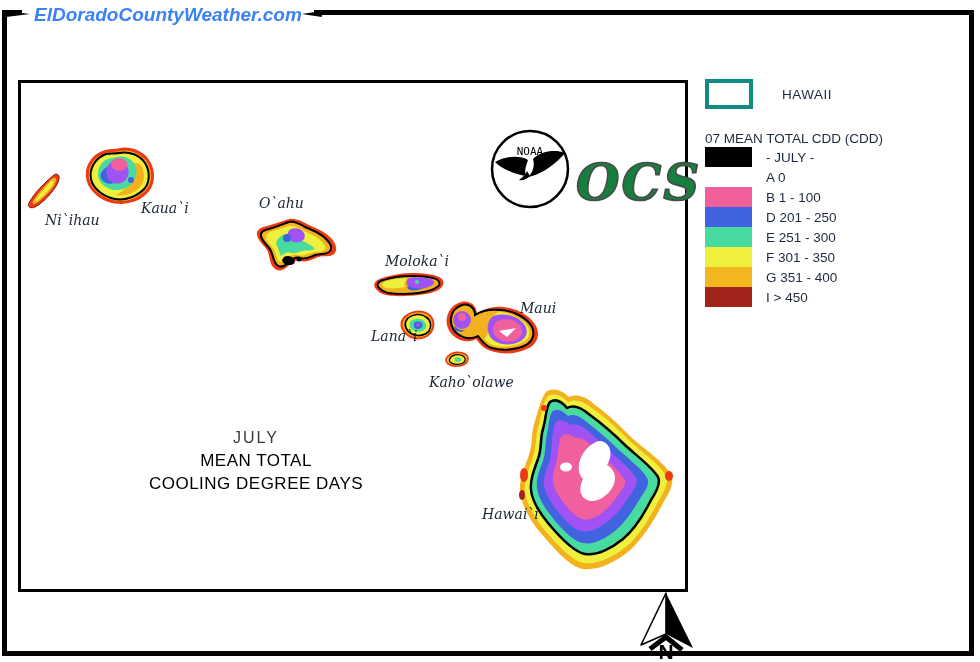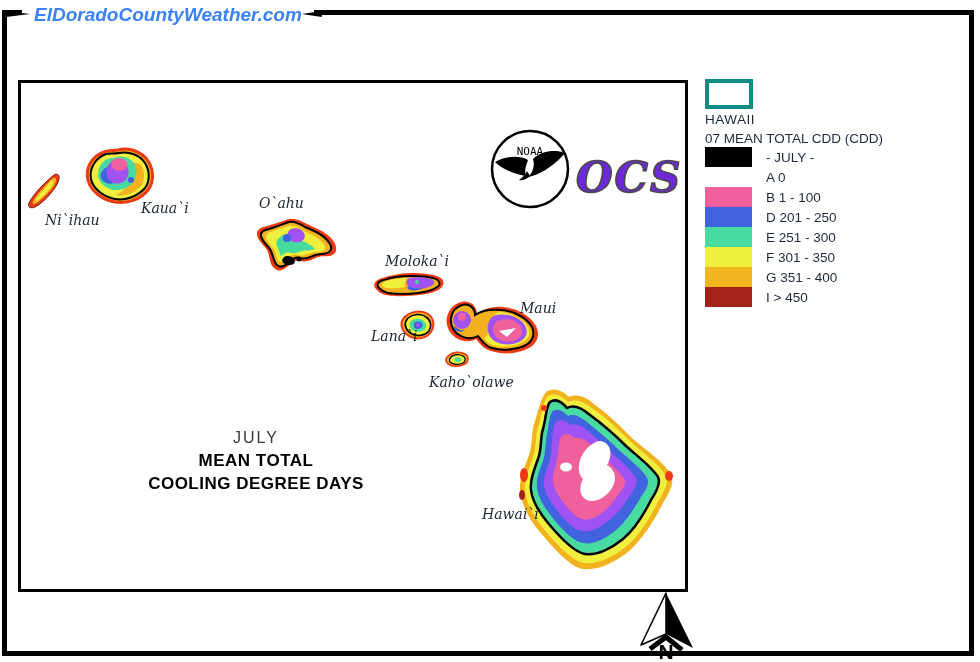--- a/index.html
+++ b/index.html
@@ -17,29 +17,29 @@
   .site-banner::after{content:"";position:absolute;right:-8px;top:11px;width:20px;height:6px;
         background:#000;clip-path:polygon(100% 0,0 50%,100% 100%);}
   
   .map-frame{position:absolute;left:18px;top:80px;width:670px;height:512px;
         border:3px solid #000;box-sizing:border-box;background:#fff;}
   .islands-layer{position:absolute;left:0;top:0;}
   .island-label{position:absolute;font-family:"DejaVu Serif",serif;font-style:italic;
         font-size:14px;color:#1b2430;white-space:nowrap;}
   .map-title{position:absolute;left:90px;top:344px;width:290px;text-align:center;color:#000;}
   .map-title .t1{font-size:16px;font-weight:400;color:#3a3a3a;letter-spacing:2px;line-height:22px;}
-  .map-title .t2,.map-title .t3{font-size:17px;font-weight:bold;line-height:23px;letter-spacing:0.5px;}
+  .map-title .t2,.map-title .t3{font-size:17px;font-weight:normal;line-height:23px;letter-spacing:0.5px;}
   
   .noaa-logo{position:absolute;left:468px;top:45px;}
   .ocs-logo{position:absolute;left:555px;top:70px;font-family:"DejaVu Serif",serif;
-        font-style:italic;font-weight:bold;font-size:42px;letter-spacing:2px;
-        color:#6d28d9;-webkit-text-stroke:1.6px #4a4a4a;text-shadow:0 0 1px #777;}
+        font-style:italic;font-weight:bold;font-size:50px;letter-spacing:2px;
+        color:#15803d;-webkit-text-stroke:1.6px #4a4a4a;text-shadow:0 0 1px #777;}
   
   .legend{position:absolute;left:705px;top:0;width:270px;height:662px;color:#1e2a3a;}
-  .legend-region{position:absolute;left:0;top:79px;display:flex;align-items:flex-start;gap:3px;flex-direction:column;}
+  .legend-region{position:absolute;left:0;top:79px;display:flex;align-items:center;gap:29px;}
   .region-box{width:40px;height:22px;background:#fff;border:4px solid #0d8b85;box-sizing:content-box;}
   .region-label{font-size:13.5px;letter-spacing:0.5px;}
   .legend-title{position:absolute;left:0;top:131px;font-size:13.5px;}
   .legend-items{position:absolute;left:0;top:147px;}
   .legend-row{display:flex;align-items:center;height:20px;}
   .legend-swatch{width:47px;height:20px;flex:0 0 47px;}
   .legend-label{margin-left:14px;font-size:13.5px;white-space:nowrap;}
   
   .compass{position:absolute;left:628px;top:590px;width:76px;height:70px;}
 </style>

